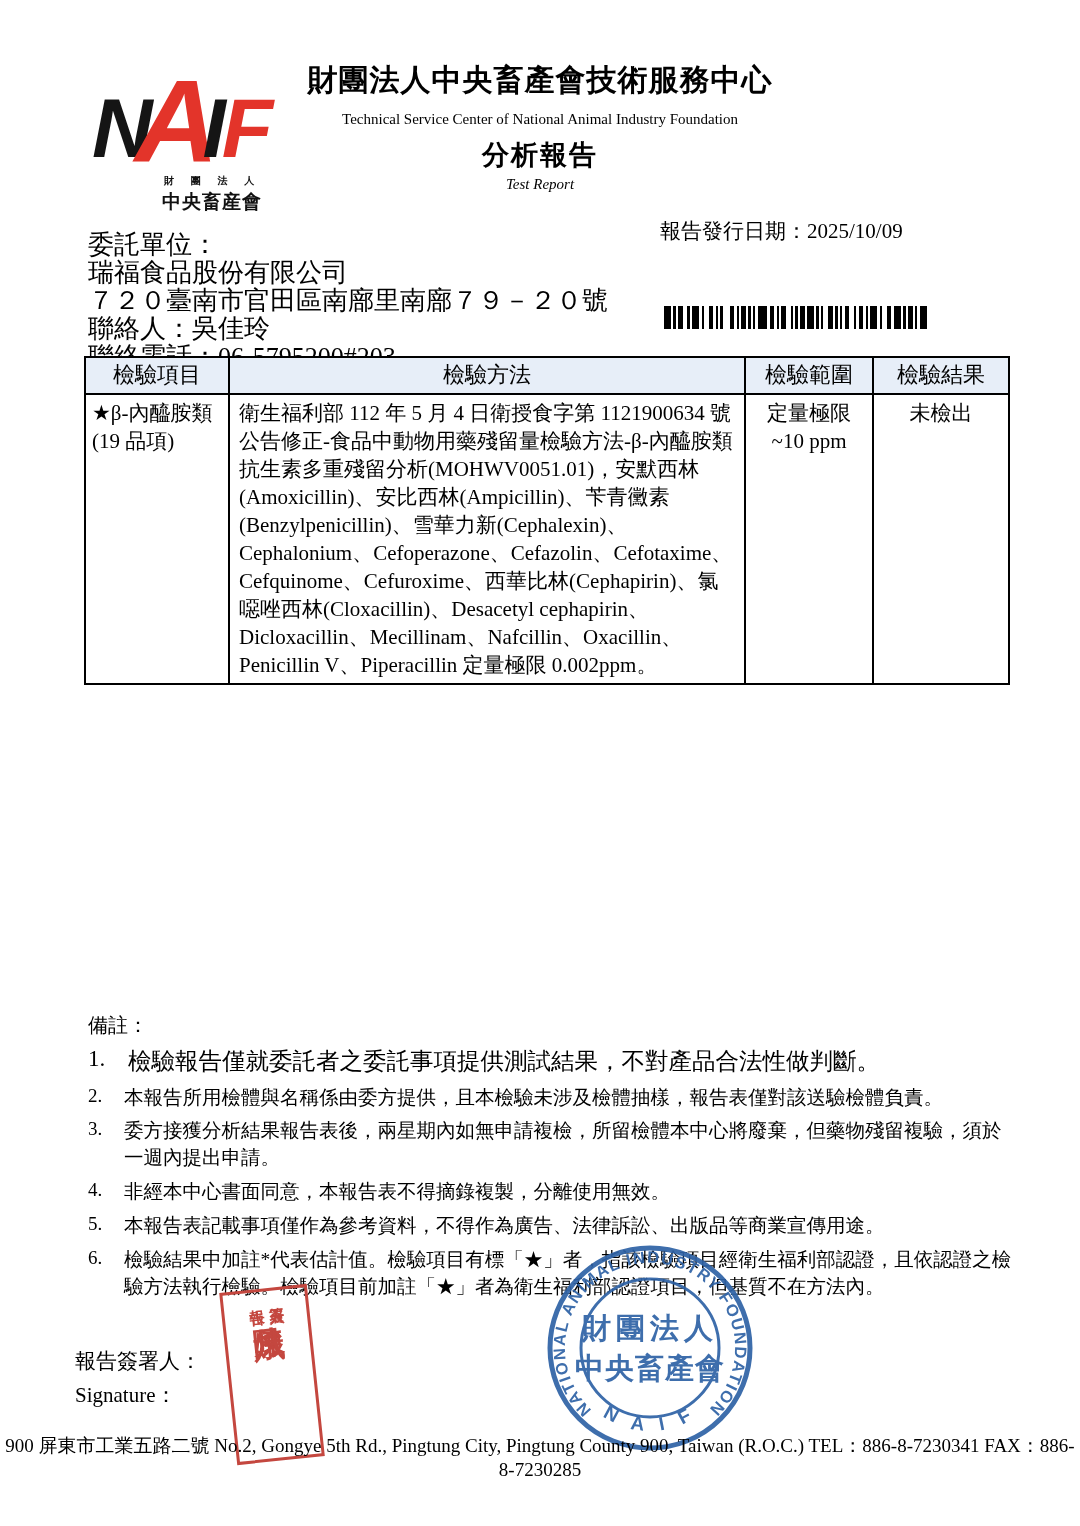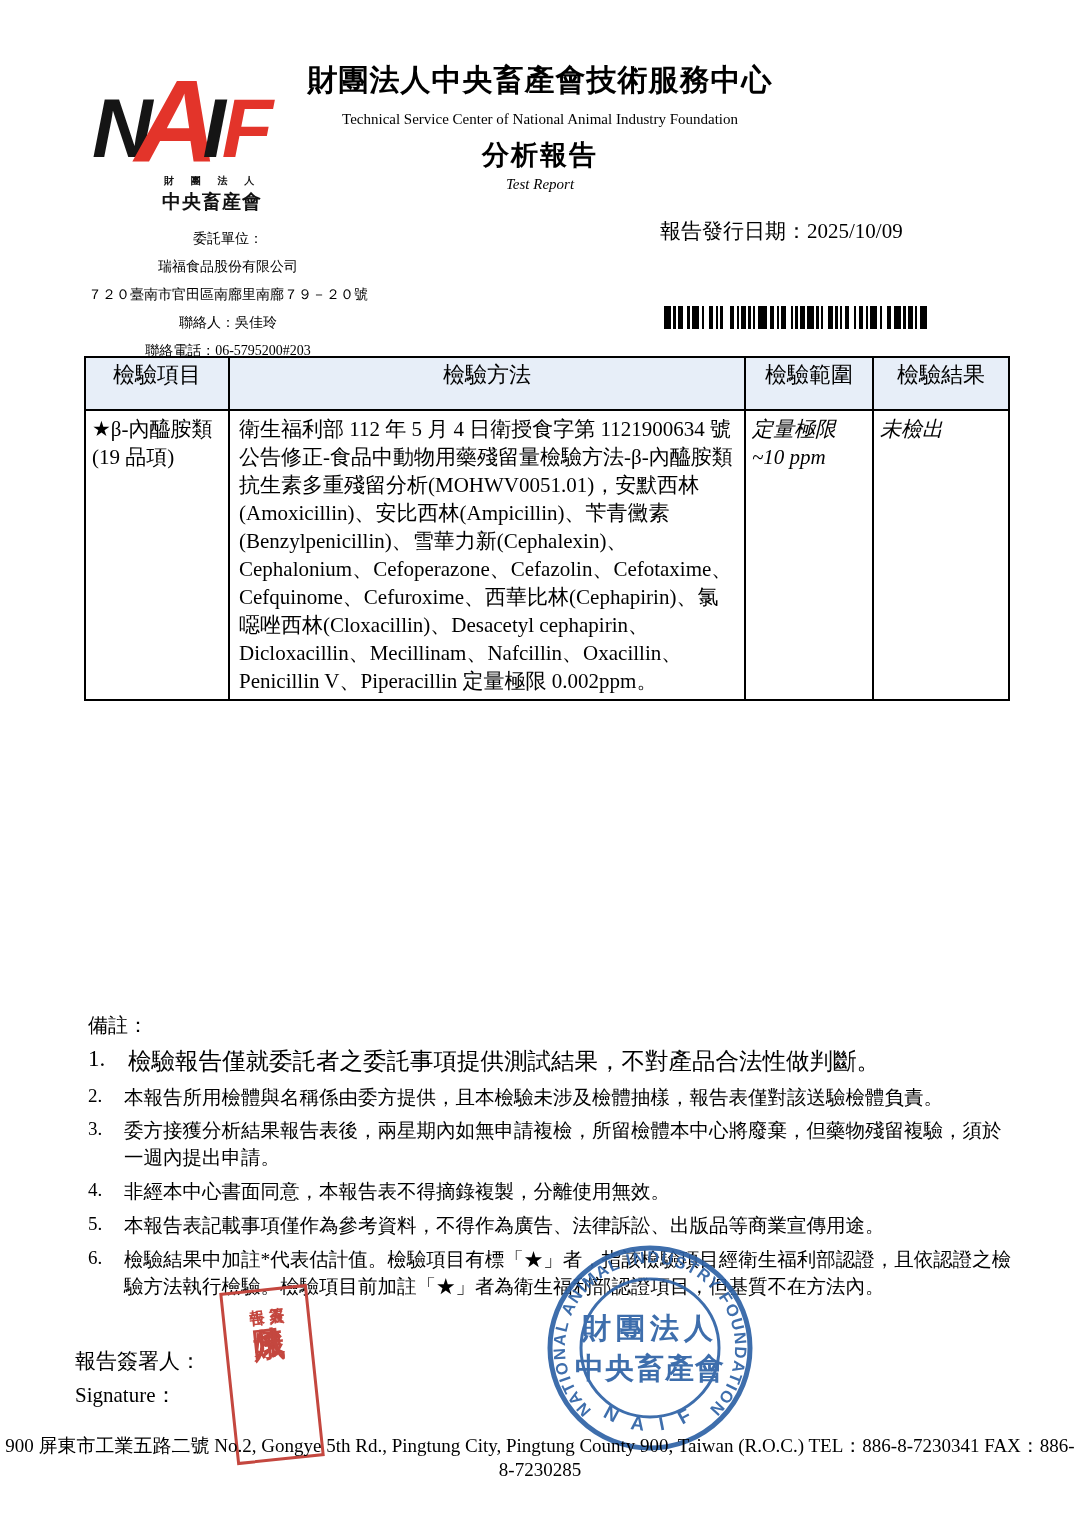--- a/index.html
+++ b/index.html
@@ -19,34 +19,34 @@
     letter-spacing:7px;margin:4px 0 0 72px;color:#111;}
   .logo-sub2{font-family:"Liberation Sans",sans-serif;font-size:19px;font-weight:bold;
     margin:1px 0 0 70px;color:#111;letter-spacing:1px;}
   
   .titles{position:absolute;left:0;top:60px;width:100%;text-align:center;}
   .title-zh{font-size:30px;font-weight:bold;letter-spacing:1px;}
   .title-en{font-size:15px;margin-top:10px;}
   .report-zh{font-size:27px;font-weight:bold;margin-top:9px;letter-spacing:2px;}
   .report-en{font-size:15px;margin-top:3px;font-style:italic;}
   
-  .info-left{position:absolute;left:88px;top:225px;font-size:14px;line-height:28px;text-align:center;}
+  .info-left{position:absolute;left:88px;top:231px;font-size:26px;line-height:28px;}
   .info-right{position:absolute;left:660px;top:217px;font-size:21px;line-height:28px;}
   .barcode{position:absolute;left:664px;top:306px;width:268px;height:23px;
     display:flex;align-items:stretch;overflow:hidden;}
   
   .report-table{position:absolute;left:84px;top:356px;width:924px;
     border-collapse:collapse;table-layout:fixed;}
   .report-table th,.report-table td{border:2px solid #000;}
-  .report-table th{background:#e7eef8;font-weight:normal;font-size:22px;padding:2px 0 19px;}
+  .report-table th{background:#e7eef8;font-weight:normal;font-size:22px;padding:2px 0 3px;}
   .report-table td{vertical-align:top;font-size:21px;line-height:28px;padding:4px 6px;}
   .c1{width:144px;} .c2{width:516px;} .c3{width:128px;} .c4{width:136px;}
   .cell-item{height:279px;}
   .cell-method{padding:4px 9px !important;}
-  .cell-center{font-style:italic;}
+  .cell-center{text-align:center;}
   
   .notes{position:absolute;left:88px;top:1012px;width:928px;}
   .notes-label{font-size:20px;margin-bottom:7px;}
   .note{display:flex;margin-bottom:7px;}
   .note .num{flex:none;width:36px;font-size:19px;}
   .note .txt{flex:1;font-size:19.5px;line-height:1.38;}
   .note.big{margin-bottom:8px;}
   .note.big .num{font-size:23px;width:40px;}
   .note.big .txt{font-size:23.5px;line-height:1.3;}
   

